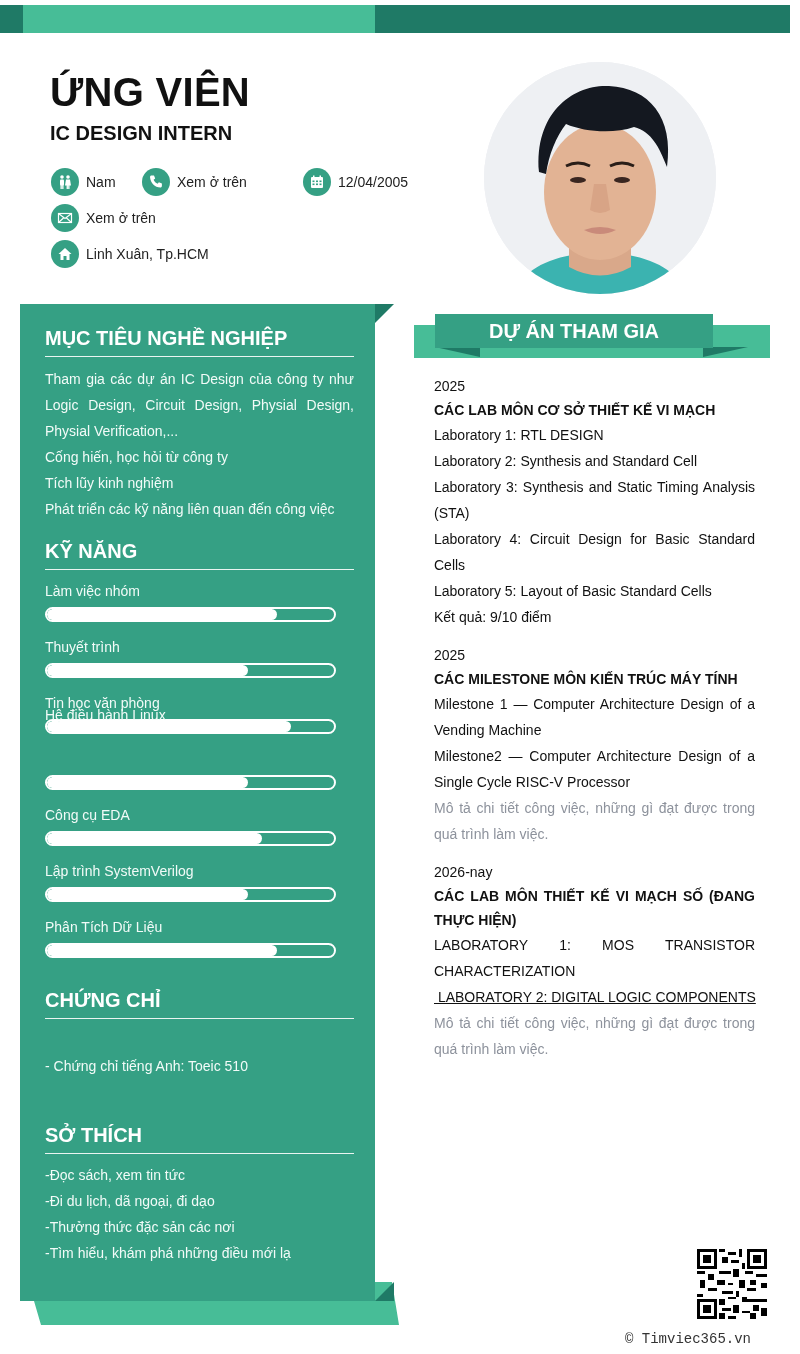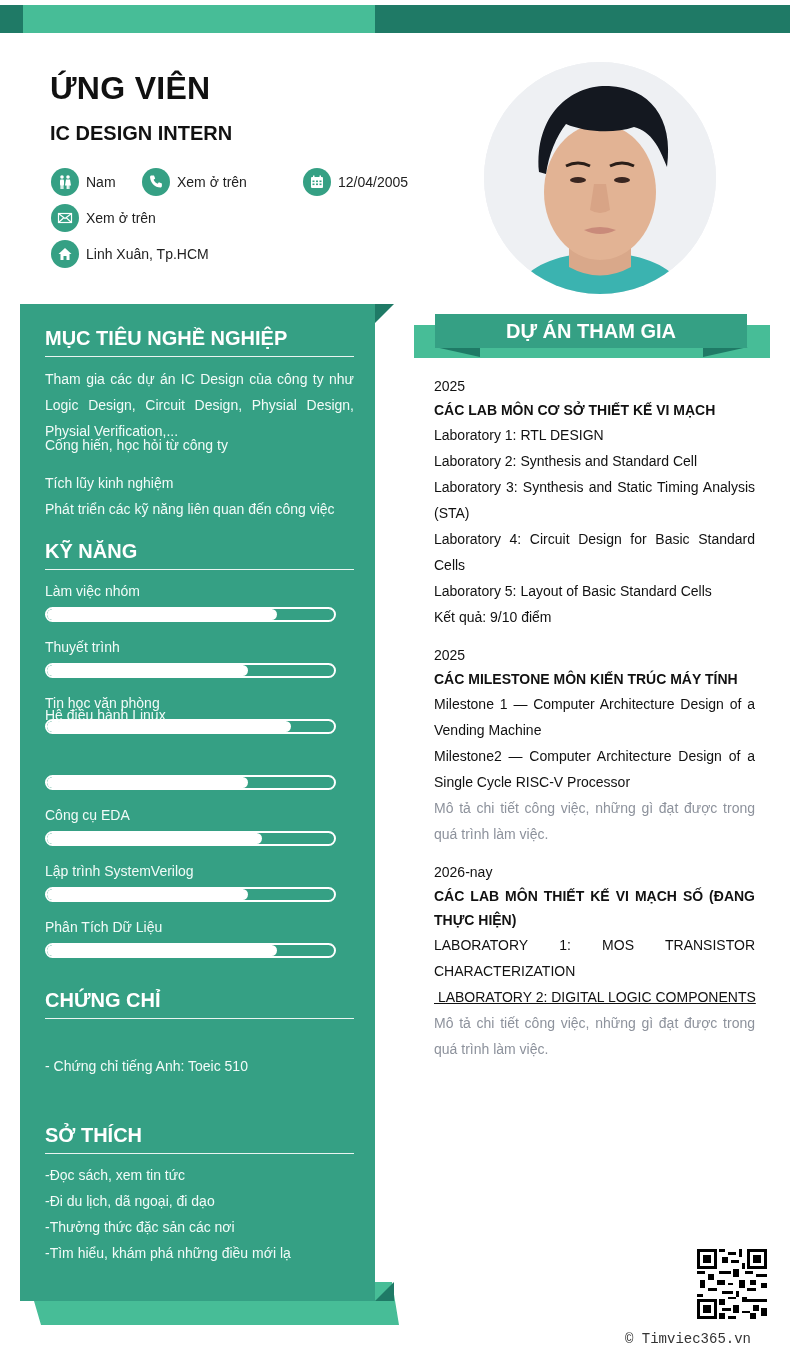--- a/index.html
+++ b/index.html
@@ -2,21 +2,21 @@
 <html><head>
 <meta charset="utf-8">
 <style>
   * { box-sizing: border-box; margin: 0; padding: 0; }
   html, body { width: 800px; height: 1354px; background: #ffffff; overflow: hidden; }
   body { position: relative; font-family: "Liberation Sans", "DejaVu Sans", sans-serif; color: #111; }
 
   .topbar { position: absolute; left: 0; top: 5px; width: 790px; height: 28px; background: #1f7a66; }
   .topbar .accent { position: absolute; left: 23px; top: 0; width: 352px; height: 28px; background: #47bd97; }
 
-  .name { position: absolute; left: 50px; top: 70px; font-size: 32px; font-weight: bold; letter-spacing: 0.3px; color: #111; }
+  .name { position: absolute; left: 50px; top: 70px; font-size: 40px; font-weight: bold; letter-spacing: 0.3px; color: #111; }
   .title { position: absolute; left: 50px; top: 122px; font-size: 20px; font-weight: bold; color: #111; }
 
   .info { position: absolute; display: flex; align-items: center; font-size: 14px; color: #222; }
   .info .ic { width: 28px; height: 28px; border-radius: 50%; background: #35a084; margin-right: 7px; display: flex; align-items: center; justify-content: center; }
   .info .ic svg { width: 16px; height: 16px; fill: #fff; }
 
   .photo { position: absolute; left: 484px; top: 62px; width: 232px; height: 232px; border-radius: 50%; background: #eef0f3; overflow: hidden; }
 
   
   .left-panel { position: absolute; left: 20px; top: 304px; width: 355px; height: 997px; background: #35a084; color: #fff; }
@@ -29,21 +29,21 @@
   .ltxt.justify { text-align: justify; text-align-last: left; }
 
   .skill-label { position: absolute; left: 45px; font-size: 14px; color: #f2fbf8; }
   .skill-bar { position: absolute; left: 45px; width: 291px; height: 15px; border: 2px solid #fff; border-radius: 8px; overflow: hidden; }
   .skill-fill { height: 100%; background: #fff; border-radius: 8px; }
 
   
   .rib-back { position: absolute; left: 414px; top: 325px; width: 356px; height: 33px; background: #47bd97; }
   .rib-fold-l { position: absolute; left: 435px; top: 347px; width: 45px; height: 10px; background: #1f7a66; clip-path: polygon(0 0, 100% 0, 100% 100%); }
   .rib-fold-r { position: absolute; left: 703px; top: 347px; width: 45px; height: 10px; background: #1f7a66; clip-path: polygon(0 0, 100% 0, 0 100%); }
-  .rib-front { position: absolute; left: 435px; top: 314px; width: 312px; height: 34px; background: #35a084; color: #fff; font-size: 20px; font-weight: bold; display: flex; align-items: center; justify-content: center; }
+  .rib-front { position: absolute; left: 435px; top: 314px; width: 278px; height: 34px; background: #35a084; color: #fff; font-size: 20px; font-weight: bold; display: flex; align-items: center; justify-content: center; }
 
   .rtxt { position: absolute; left: 434px; width: 321px; font-size: 14px; line-height: 26px; color: #111; text-align: justify; text-align-last: left; }
   .rtxt.year { line-height: 20px; }
   .rtxt.bold { font-weight: bold; line-height: 24px; }
   .rtxt.muted { color: #8d929c; }
 
   .qr { position: absolute; left: 697px; top: 1249px; width: 70px; height: 70px; }
   .copyright { position: absolute; left: 625px; top: 1331px; font-family: "Liberation Mono", "DejaVu Sans Mono", monospace; font-size: 14px; color: #333; }
 </style>
 </head>
@@ -131,21 +131,21 @@
   </svg>
 </div>
 
 <div class="left-bottom-ribbon"></div>
 <div class="left-panel"></div>
 <div class="left-fold-top"></div>
 <div class="left-bottom-fold"></div>
 
 <div class="sec-head" style="top:327px;">MỤC TIÊU NGHỀ NGHIỆP</div>
 <div class="ltxt justify" style="top:366px;">Tham gia các dự án IC Design của công ty như Logic Design, Circuit Design, Physial Design, Physial Verification,...</div>
-<div class="ltxt" style="top:432px;">Cống hiến, học hỏi từ công ty</div>
+<div class="ltxt" style="top:444px;">Cống hiến, học hỏi từ công ty</div>
 <div class="ltxt" style="top:470px;">Tích lũy kinh nghiệm</div>
 <div class="ltxt" style="top:496px;">Phát triển các kỹ năng liên quan đến công việc</div>
 
 <div class="sec-head" style="top:540px;">KỸ NĂNG</div>
 
 <div class="skill-label" style="top:583px;">Làm việc nhóm</div>
 <div class="skill-bar" style="top:607px;">
     <div class="skill-fill" style="width:80%;"></div>
   </div>
 

